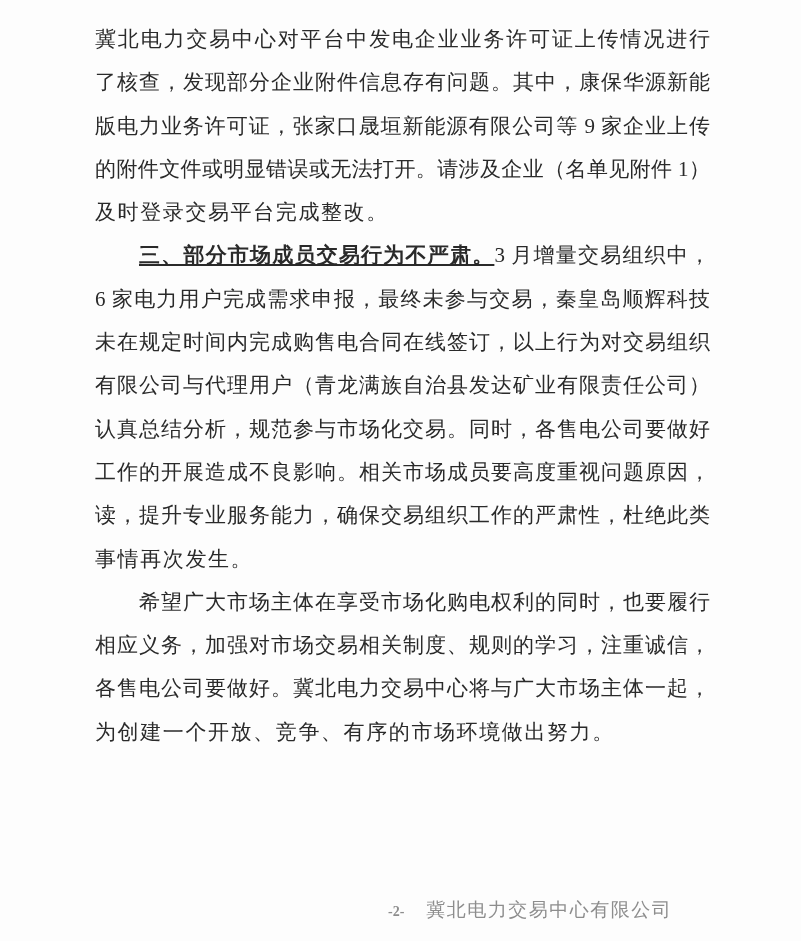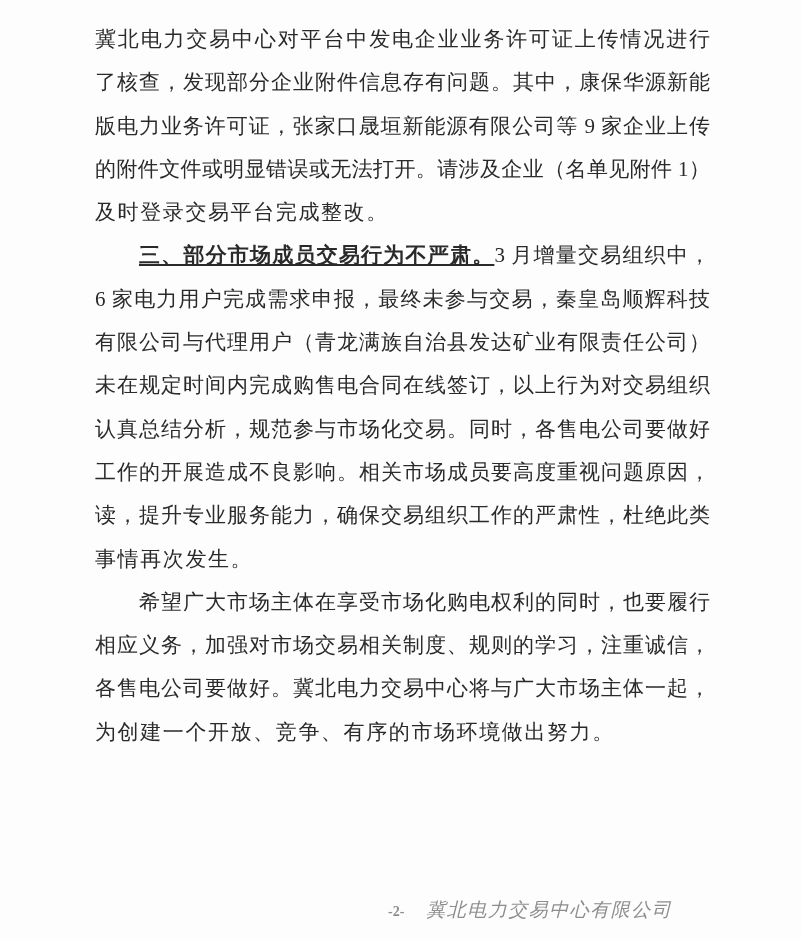--- a/index.html
+++ b/index.html
@@ -50,39 +50,38 @@
   }
   .page-number {
     font-size: 14px;
     font-weight: bold;
     color: #8d8d8d;
   }
   .footer-company {
     font-size: 19px;
     color: #8d8d8d;
     letter-spacing: 1.5px;
-    font-style: italic;
   }
 </style>
 </head>
 <body>
 
 <div class="page">
   <div class="content">
 
     <div class="line"><span class="bold-run"></span><span>冀北电力交易中心对平台中发电企业业务许可证上传情况进行</span></div>
     <div class="line"><span class="bold-run"></span><span>了核查，发现部分企业附件信息存有问题。其中，康保华源新能</span></div>
     <div class="line"><span class="bold-run"></span><span>版电力业务许可证，张家口晟垣新能源有限公司等 9 家企业上传</span></div>
     <div class="line"><span class="bold-run"></span><span>的附件文件或明显错误或无法打开。请涉及企业（名单见附件 1）</span></div>
     <div class="line para-end"><span class="bold-run"></span><span>及时登录交易平台完成整改。</span></div>
 
     <div class="line indent"><span class="bold-run">三、部分市场成员交易行为不严肃。</span><span>3 月增量交易组织中，</span></div>
     <div class="line"><span class="bold-run"></span><span>6 家电力用户完成需求申报，最终未参与交易，秦皇岛顺辉科技</span></div>
+    <div class="line"><span class="bold-run"></span><span>未在规定时间内完成购售电合同在线签订，以上行为对交易组织</span></div>
     <div class="line"><span class="bold-run"></span><span>有限公司与代理用户（青龙满族自治县发达矿业有限责任公司）</span></div>
-    <div class="line"><span class="bold-run"></span><span>未在规定时间内完成购售电合同在线签订，以上行为对交易组织</span></div>
     <div class="line"><span class="bold-run"></span><span>认真总结分析，规范参与市场化交易。同时，各售电公司要做好</span></div>
     <div class="line"><span class="bold-run"></span><span>工作的开展造成不良影响。相关市场成员要高度重视问题原因，</span></div>
     <div class="line"><span class="bold-run"></span><span>读，提升专业服务能力，确保交易组织工作的严肃性，杜绝此类</span></div>
     <div class="line para-end"><span class="bold-run"></span><span>事情再次发生。</span></div>
 
     <div class="line indent"><span class="bold-run"></span><span>希望广大市场主体在享受市场化购电权利的同时，也要履行</span></div>
     <div class="line"><span class="bold-run"></span><span>相应义务，加强对市场交易相关制度、规则的学习，注重诚信，</span></div>
     <div class="line"><span class="bold-run"></span><span>各售电公司要做好。冀北电力交易中心将与广大市场主体一起，</span></div>
     <div class="line para-end"><span class="bold-run"></span><span>为创建一个开放、竞争、有序的市场环境做出努力。</span></div>
 

